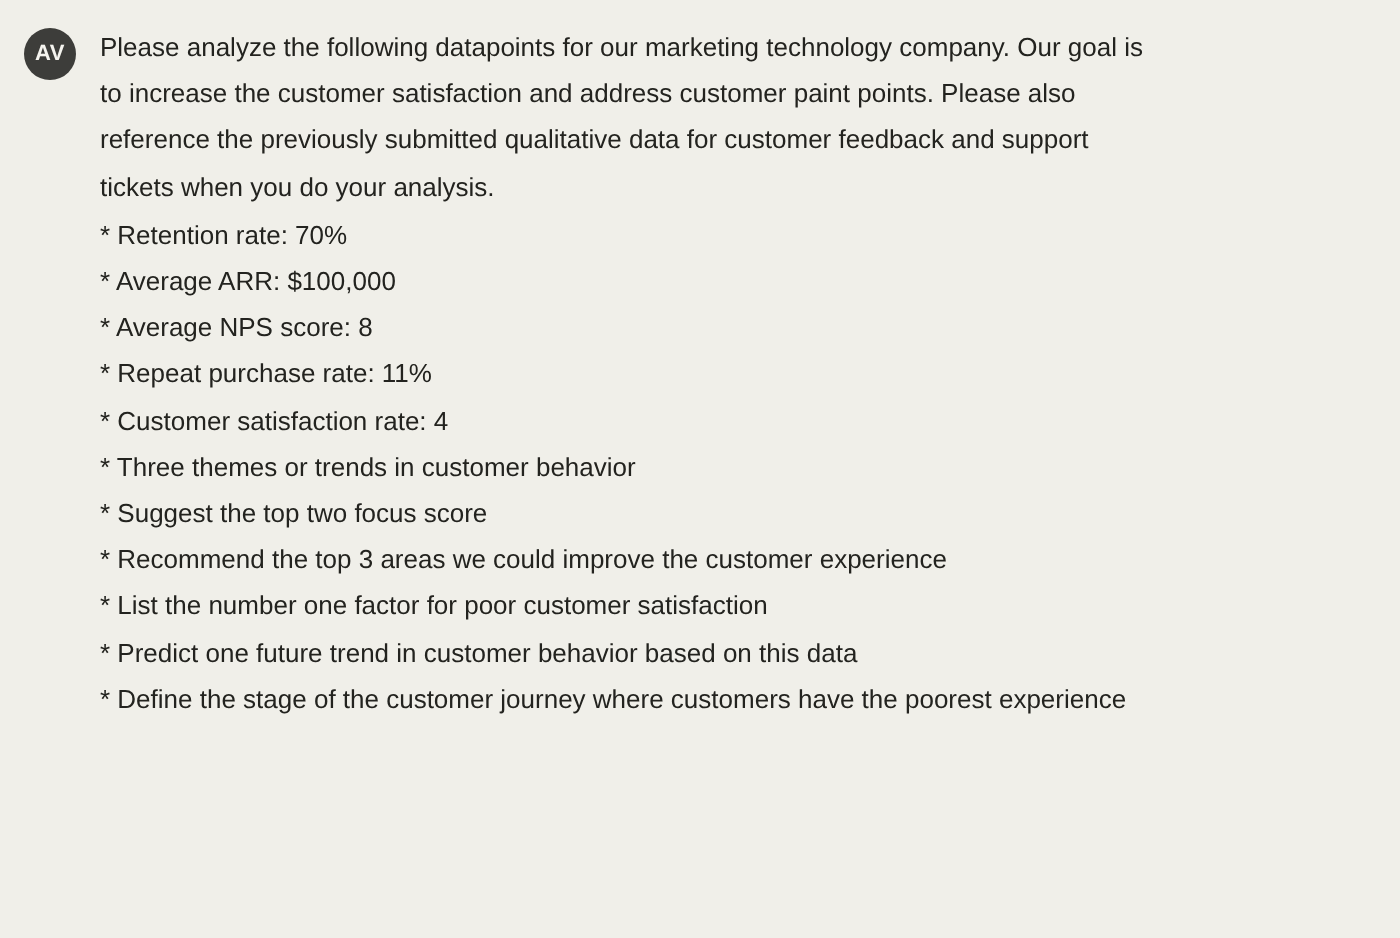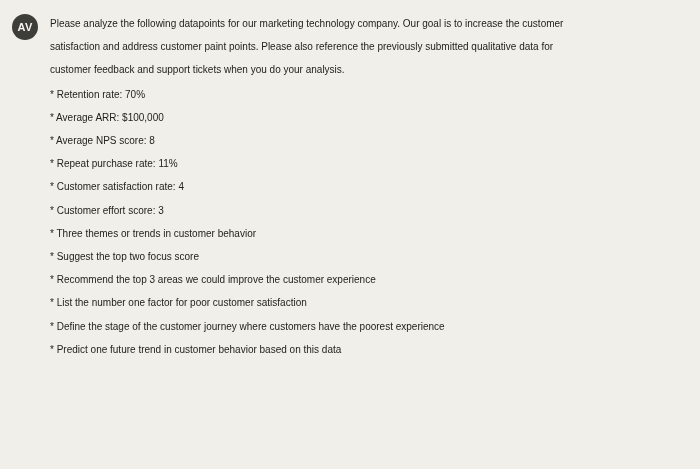--- a/index.html
+++ b/index.html
@@ -33,21 +33,21 @@
     display: flex;
     align-items: center;
     justify-content: center;
     margin-top: 2px;
     font-family: "Liberation Sans", sans-serif;
   }
   .message-body {
     margin-left: 12px;
     flex: 1 1 auto;
     color: #23231f;
-    font-size: 10px;
+    font-size: 13px;
     line-height: 23.2px;
   }
   .paragraph {
     margin: 0 0 1px 0;
     max-width: 620px;
   }
   .line {
     margin: 0;
     white-space: pre-wrap;
   }
@@ -57,21 +57,20 @@
 
 <div class="message-row">
   <div class="avatar">AV</div>
   <div class="message-body">
     <p class="paragraph">Please analyze the following datapoints for our marketing technology company. Our goal is to increase the customer satisfaction and address customer paint points. Please also reference the previously submitted qualitative data for customer feedback and support tickets when you do your analysis.</p>
     <p class="line">* Retention rate: 70%</p>
     <p class="line">* Average ARR: $100,000</p>
     <p class="line">* Average NPS score: 8</p>
     <p class="line">* Repeat purchase rate: 11%</p>
     <p class="line">* Customer satisfaction rate: 4</p>
-    <p class="line">* Customer effort score: 3</p>
     <p class="line">* Three themes or trends in customer behavior</p>
     <p class="line">* Suggest the top two focus score</p>
     <p class="line">* Recommend the top 3 areas we could improve the customer experience</p>
     <p class="line">* List the number one factor for poor customer satisfaction</p>
+    <p class="line">* Predict one future trend in customer behavior based on this data</p>
     <p class="line">* Define the stage of the customer journey where customers have the poorest experience</p>
-    <p class="line">* Predict one future trend in customer behavior based on this data</p>
   </div>
 </div>
 
 </body></html>

